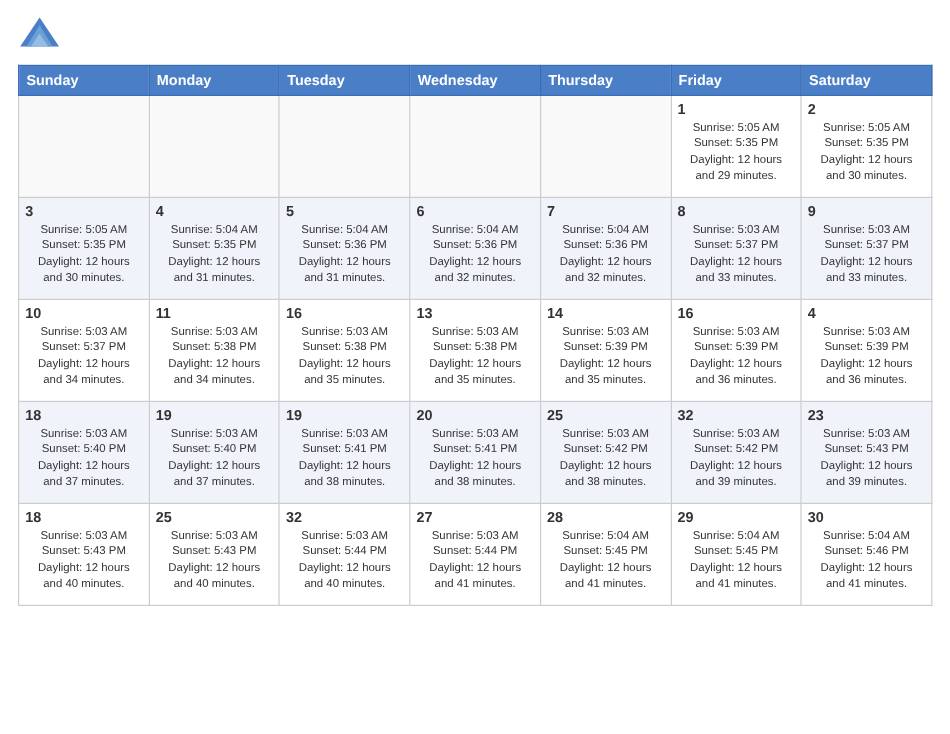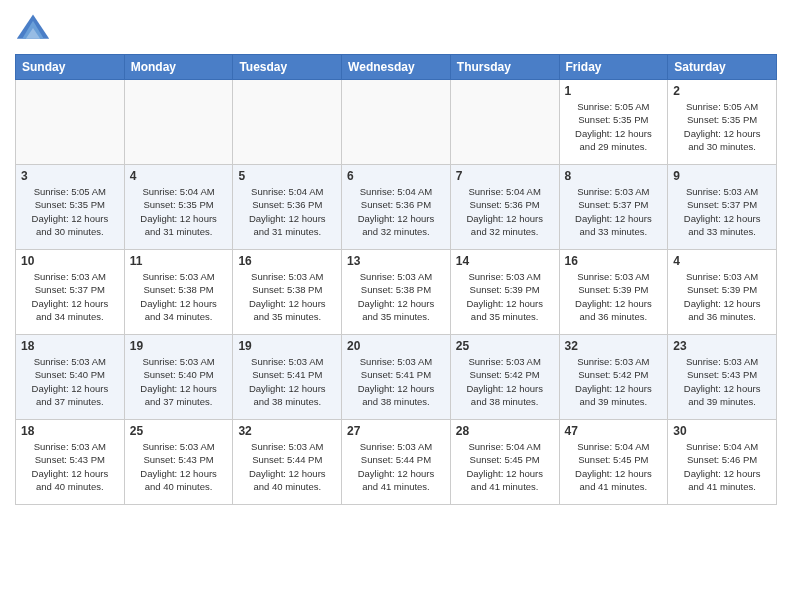--- a/index.html
+++ b/index.html
@@ -346,21 +346,21 @@
 and 41 minutes.</div>
           </td>
           <td>
             <span class="day-num">28</span>
             <div class="day-info" style="white-space: pre-line;">Sunrise: 5:04 AM
 Sunset: 5:45 PM
 Daylight: 12 hours
 and 41 minutes.</div>
           </td>
           <td>
-            <span class="day-num">47</span>
+            <span class="day-num">29</span>
             <div class="day-info" style="white-space: pre-line;">Sunrise: 5:04 AM
 Sunset: 5:45 PM
 Daylight: 12 hours
 and 41 minutes.</div>
           </td>
           <td>
             <span class="day-num">30</span>
             <div class="day-info" style="white-space: pre-line;">Sunrise: 5:04 AM
 Sunset: 5:46 PM
 Daylight: 12 hours

